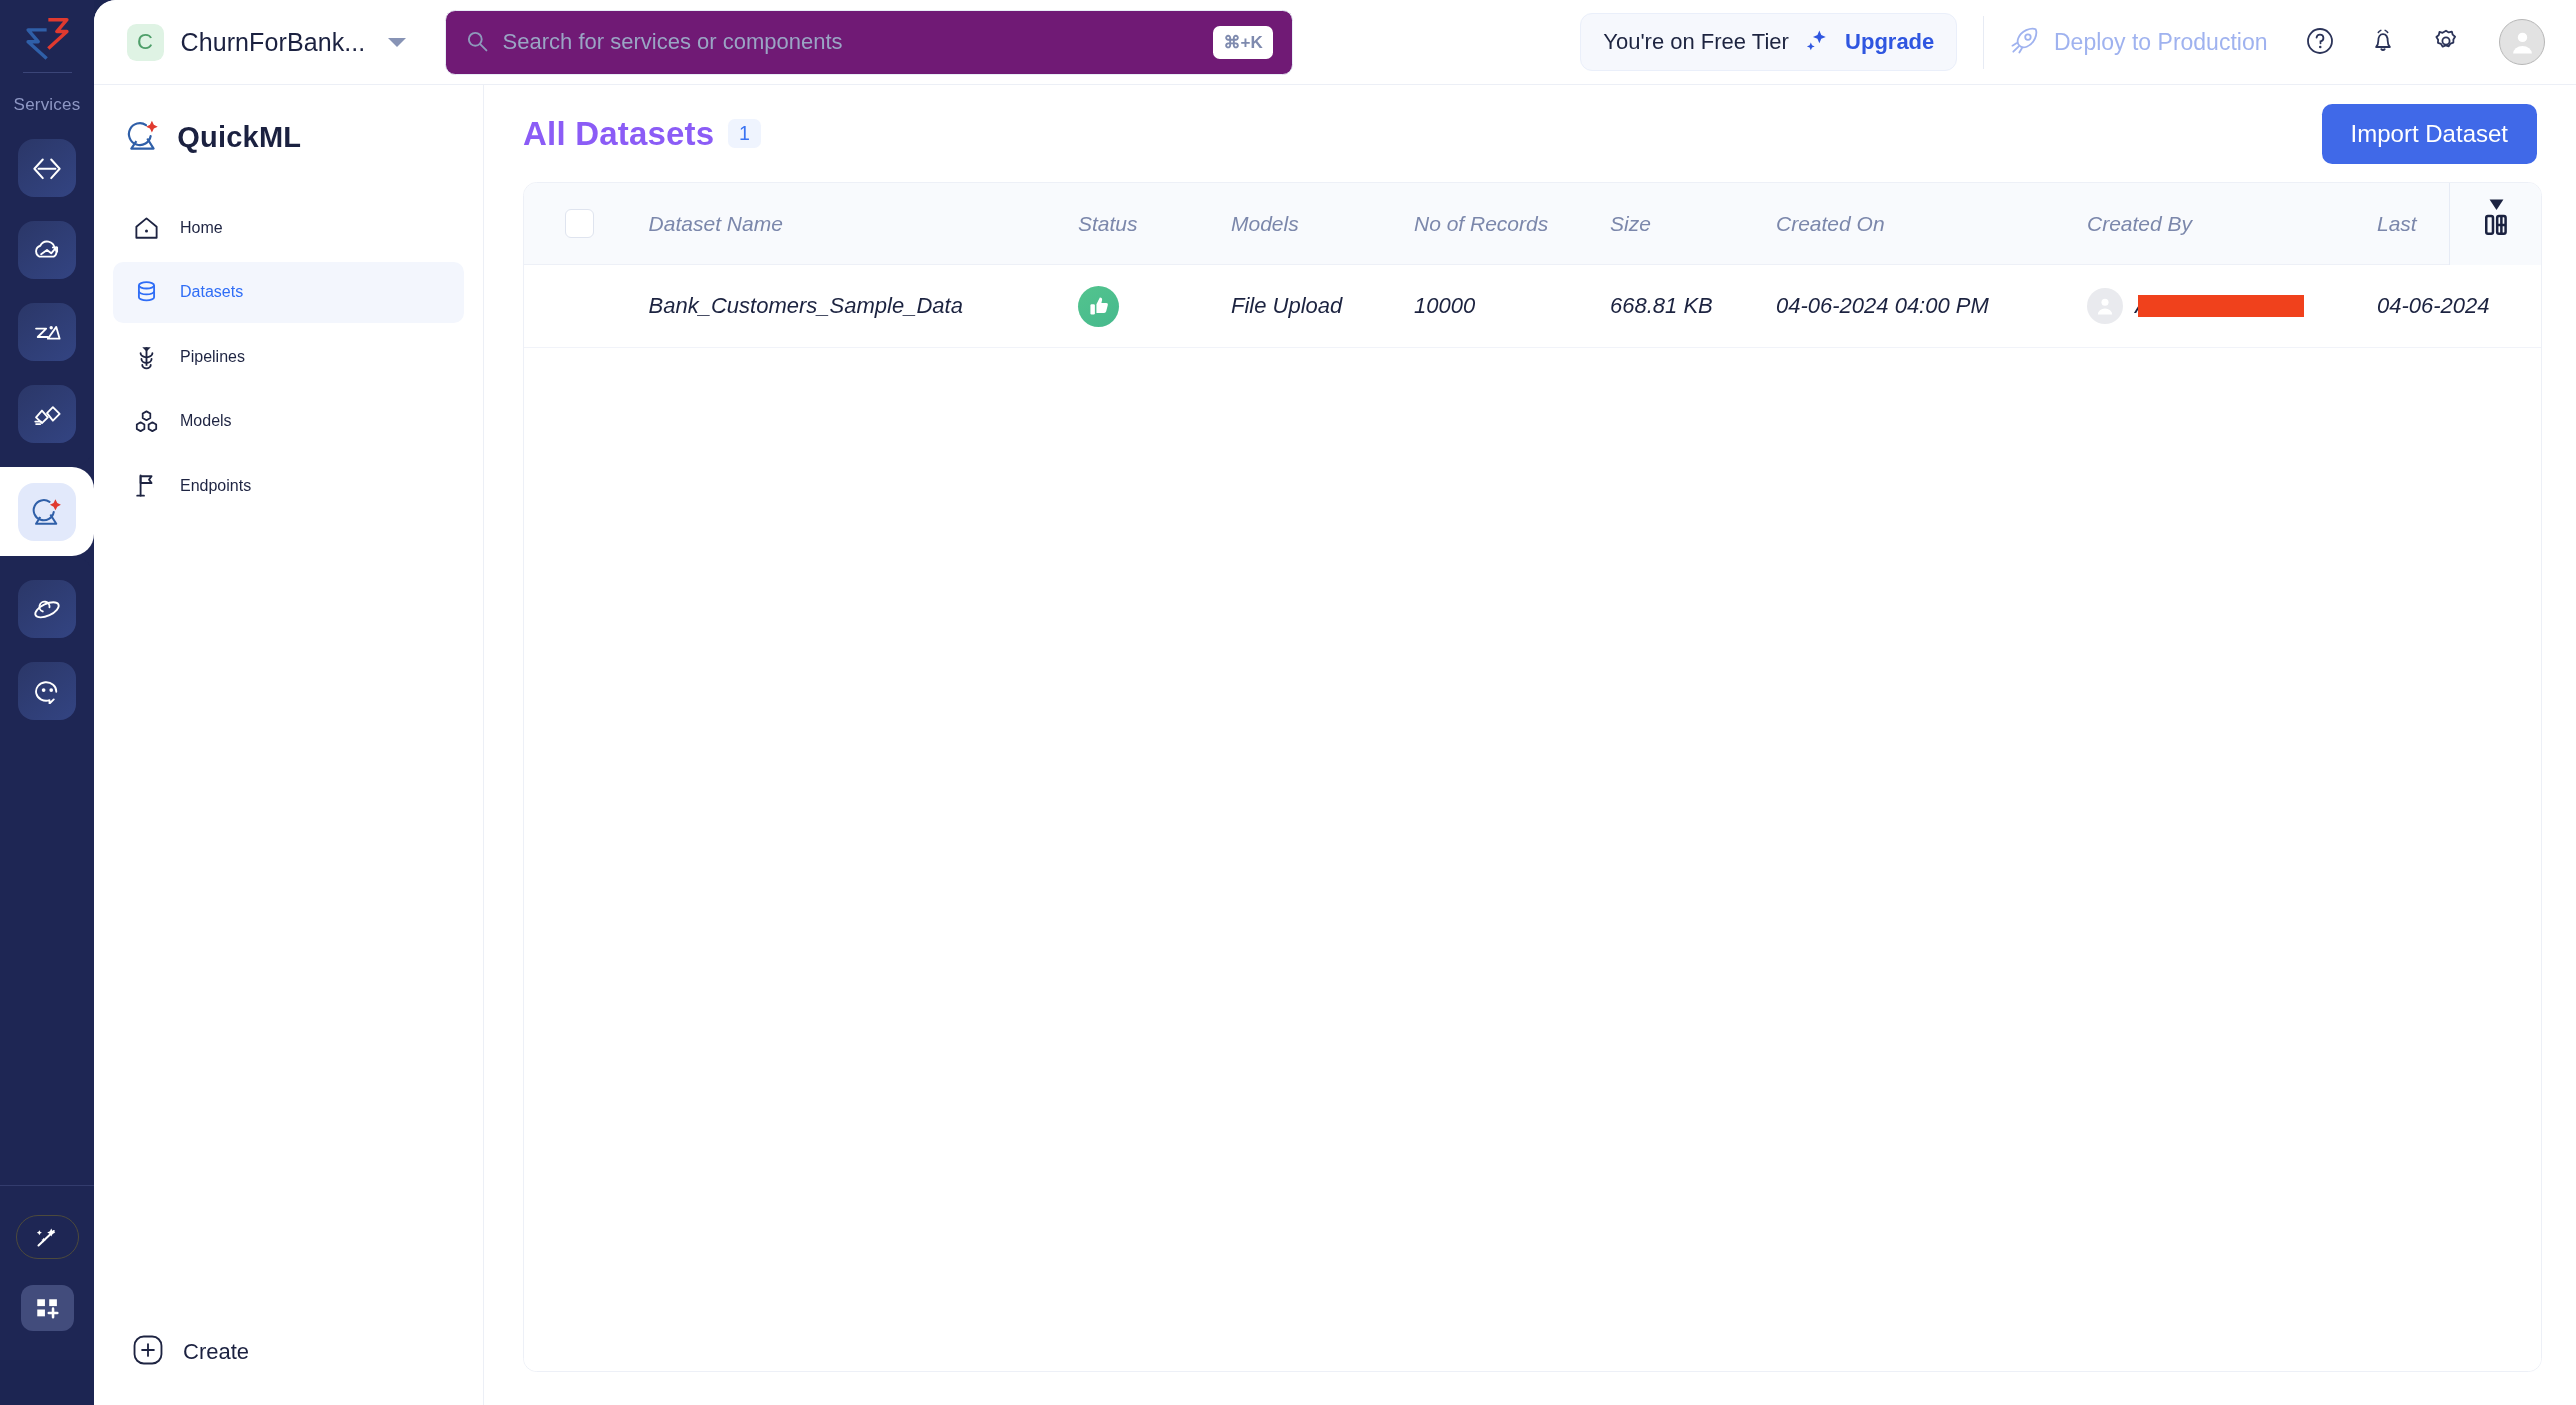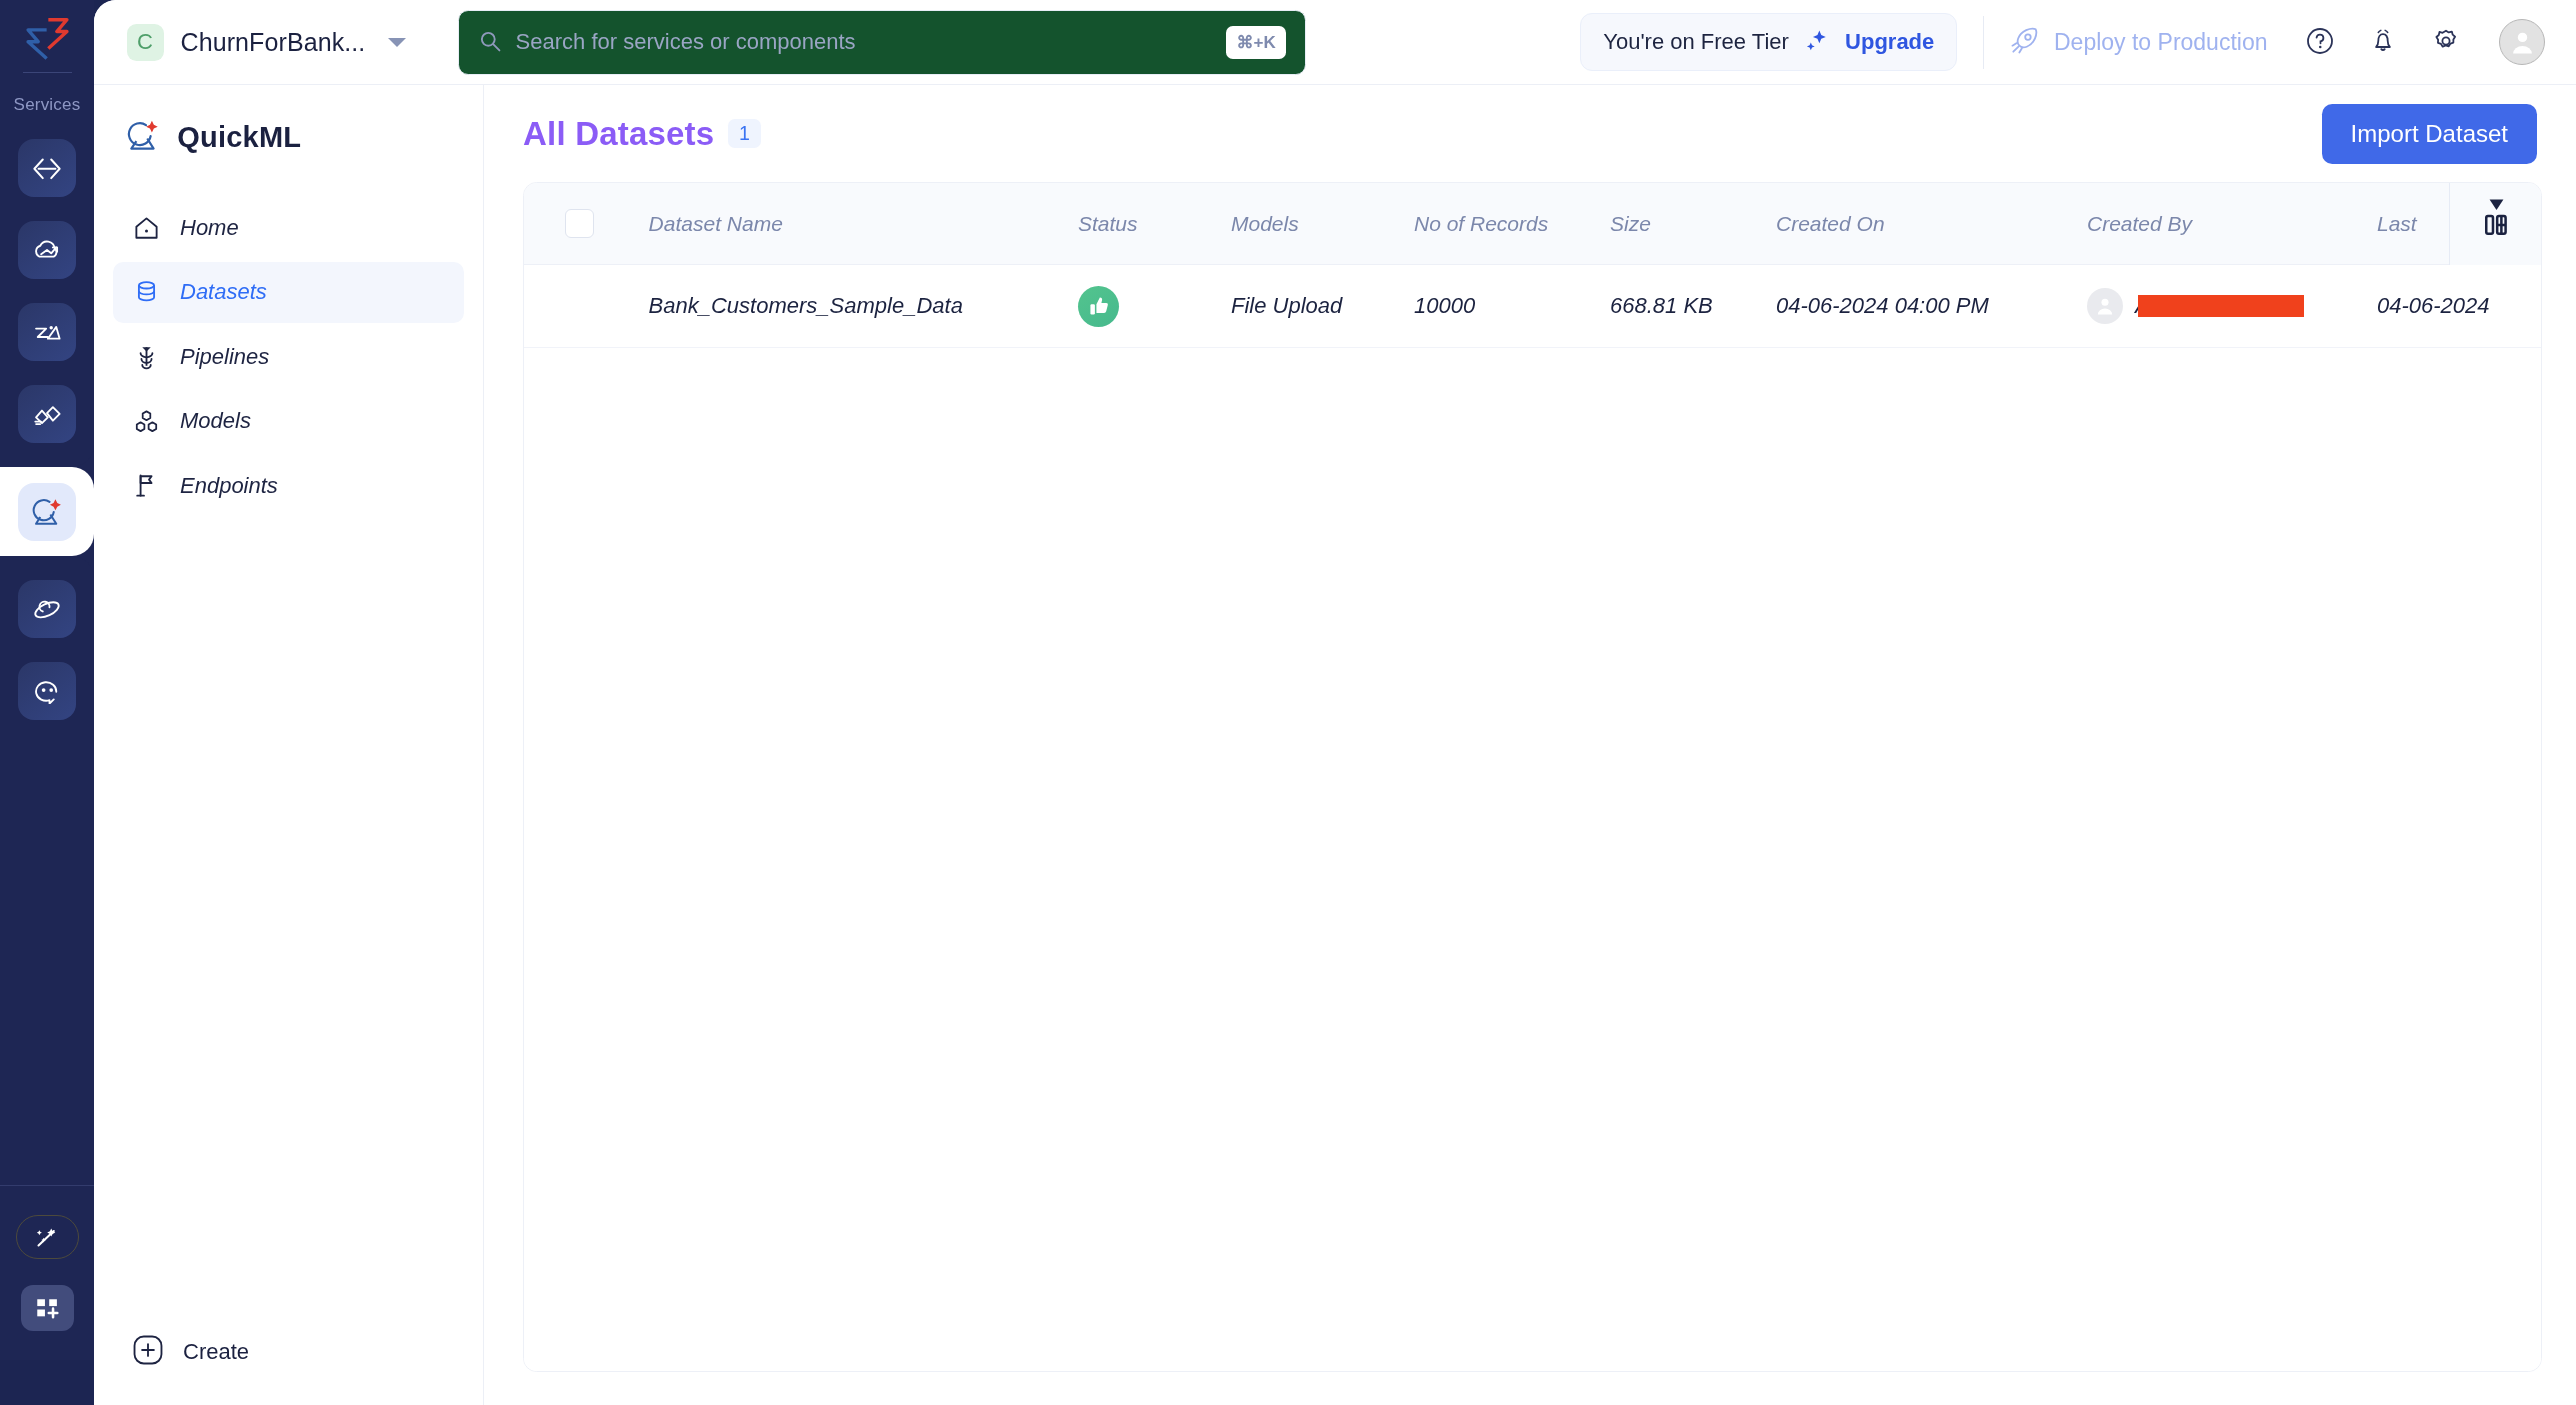--- a/index.html
+++ b/index.html
@@ -80,21 +80,21 @@
   }
   .proj-badge {
     width: 37px; height: 37px; border-radius: 9.4px; background:#dff3e4;
     color:#4f9f6a; font-size: 22px; font-weight: 500;
     display:flex; align-items:center; justify-content:center;
   }
   .proj-name { font-size: 25px; color:#1b2140; letter-spacing: 0.1px; }
   .caret-down { width:0;height:0;border-left:9.4px solid transparent;border-right:9.4px solid transparent;border-top:9.4px solid #8793b5; margin-left: 5.1px;}
 
   .searchbox {
-    margin-left: 44px; width: 848px; height: 65px; background:#14532d;
+    margin-left: 31px; width: 848px; height: 65px; background:#701a75;
     border: 0.9px solid #e8edf6; border-radius: 10.2px;
     display:flex; align-items:center; padding: 0 19px; gap: 13.6px;
   }
   .search-ph { color:#9aa5c4; font-size: 22px; flex:1; }
   .kbd {
     background:#ffffff; border-radius: 6.8px; padding: 6px 10.2px;
     font-size: 17px; color:#7e8aae; font-weight: 700;
   }
 
   .tier {
@@ -123,21 +123,21 @@
   .subnav {
     width: 390px; flex: 0 0 390px; background:#fff;
     border-right: 0.9px solid #eceff6;
     display:flex; flex-direction:column; padding-top: 19px;
   }
   .brand { display:flex; align-items:center; gap: 15.3px; padding: 13.6px 0 0 31px; }
   .brand-text { font-size: 29px; font-weight: 700; color:#1b2140; letter-spacing: 0.2px; }
   .nav-list { margin-top: 41px; padding: 0 19px; display:flex; flex-direction:column; gap: 3.4px; }
   .nav-item {
     display:flex; align-items:center; gap: 19px; height: 61px;
-    padding: 0 19px; border-radius: 10.2px; color:#1e2442; font-size: 22px; font-style: italic;
+    padding: 0 19px; border-radius: 10.2px; color:#1e2442; font-size: 16px;
   }
   .nav-item.active { background:#f3f6fd; color:#2f6df6; }
   .nav-ico { width: 29px; height: 29px; display:flex; align-items:center; justify-content:center; flex:0 0 29px; }
   .subnav-bottom { margin-top: auto; padding: 0 19px 37px 19px; }
   .create-row { display:flex; align-items:center; gap: 19px; padding: 0 19px; }
   .create-text { font-size: 22px; color:#1b2140; }
 
   
   .content { flex: 1 1 auto; min-width: 0; background:#fff; display:flex; flex-direction:column; }
   .content-head {

